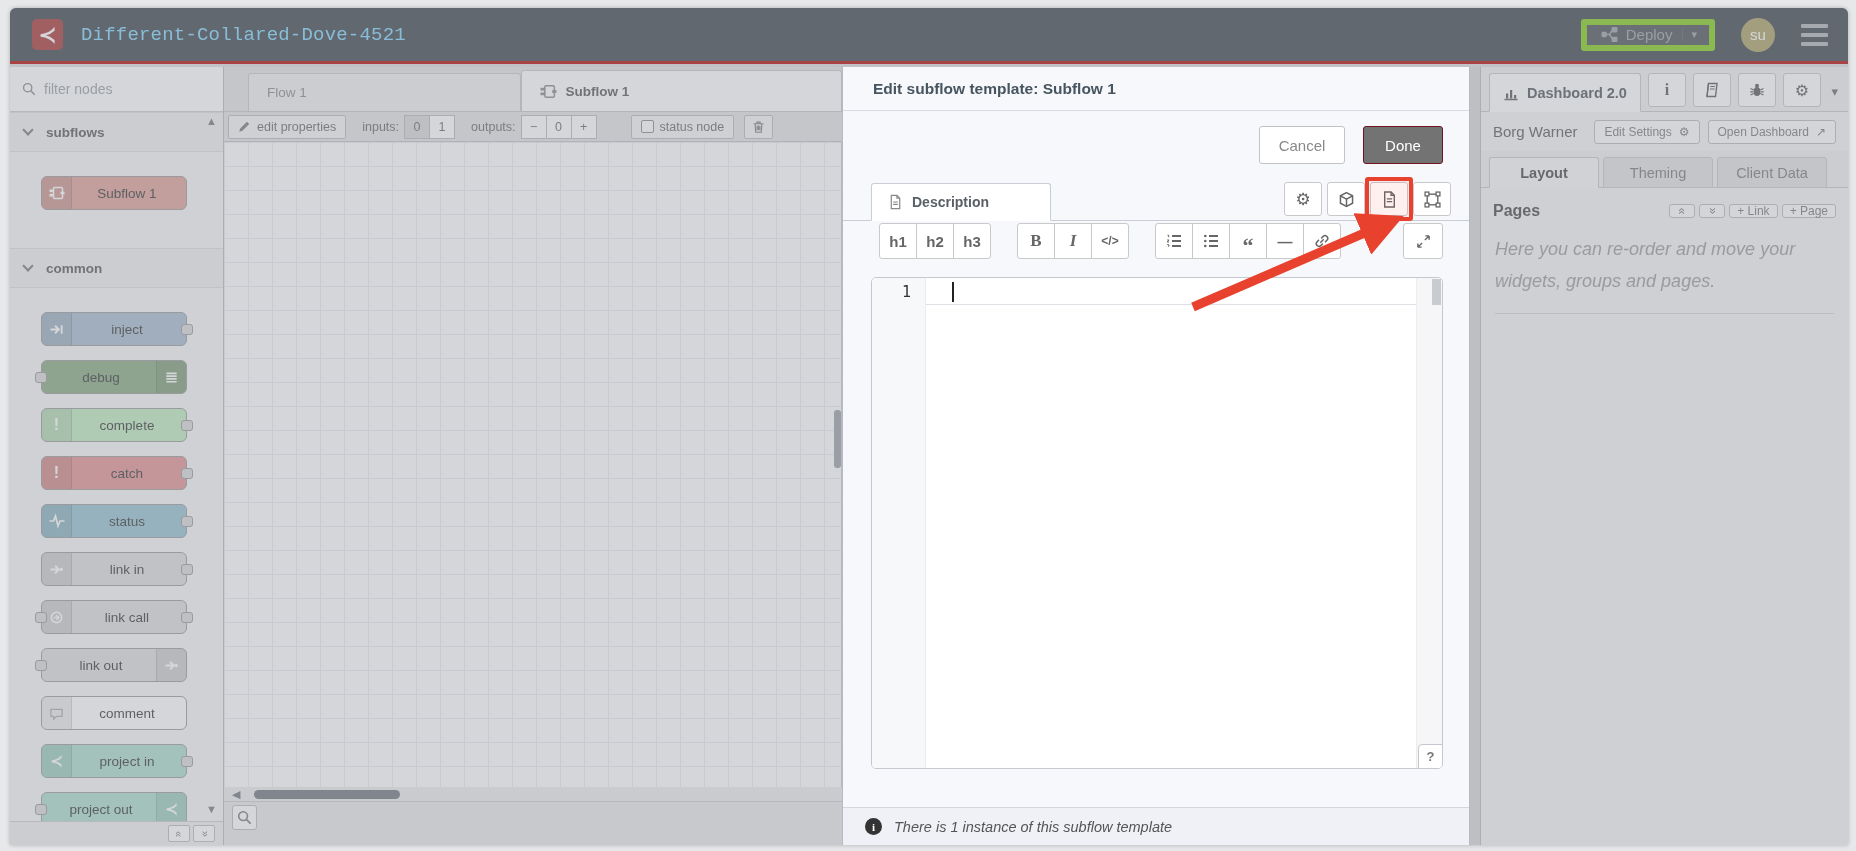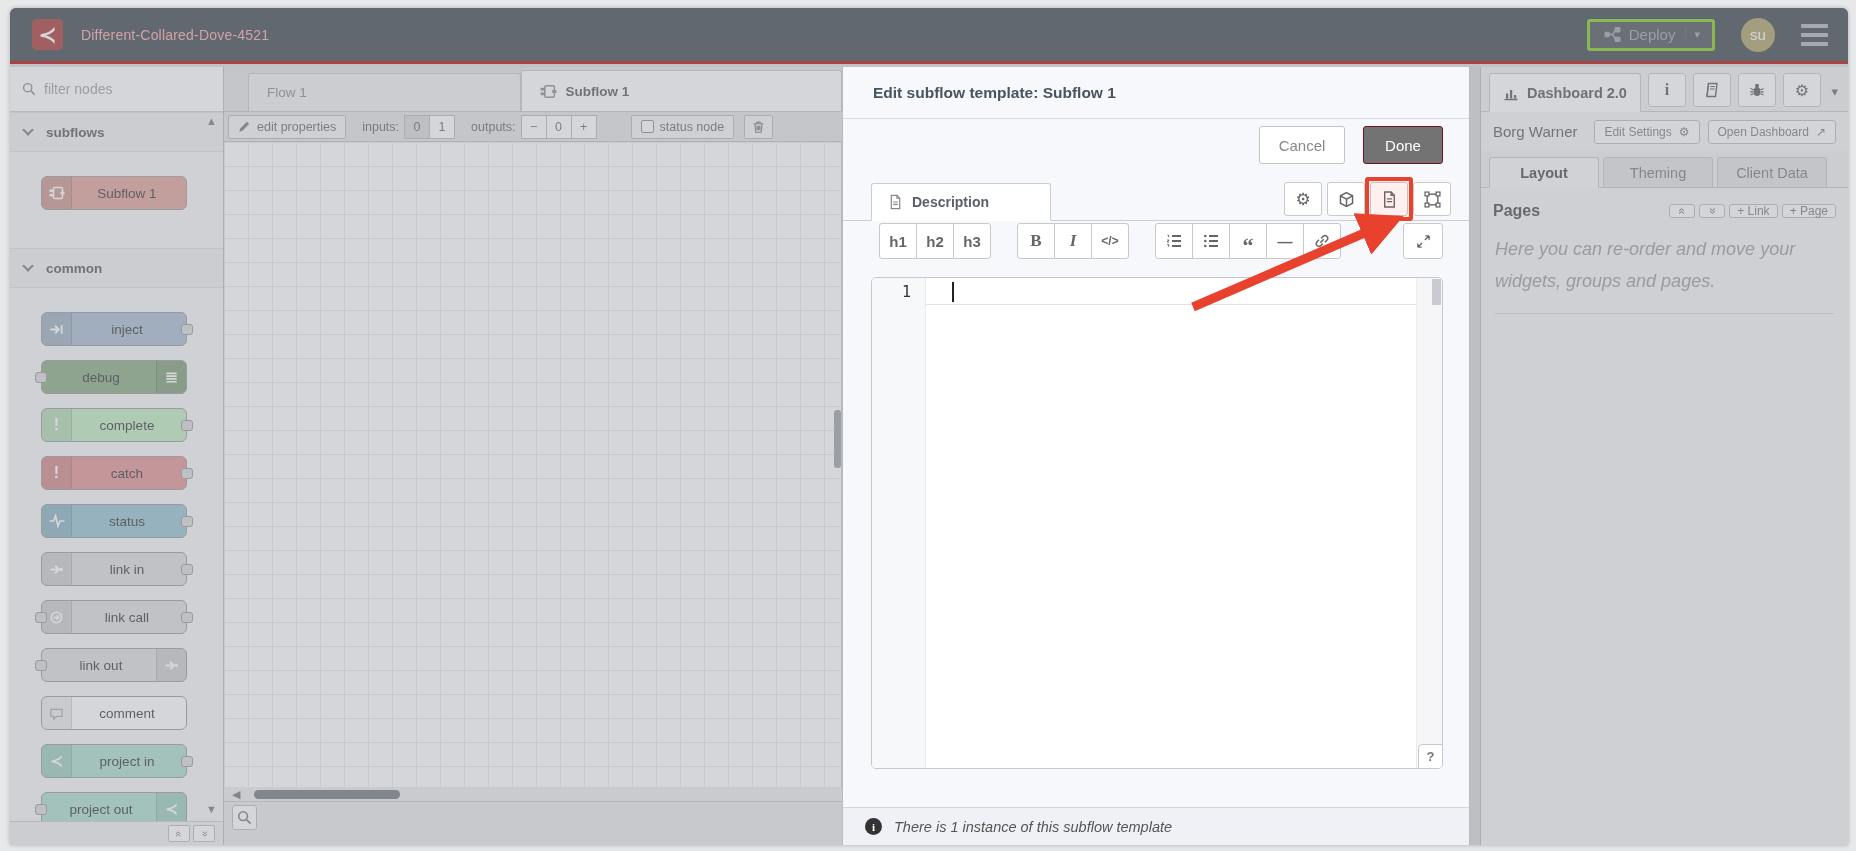--- a/index.html
+++ b/index.html
@@ -8,23 +8,23 @@
   .window { position:relative; width:1856px; height:851px; padding:8px 8px 6px 10px; }
   .app { position:relative; width:1838px; height:837px; background:#ddd;
     border-radius:6px 6px 0 0; overflow:hidden; box-shadow:0 0 4px rgba(0,0,0,.25); }
 
   
   .header { position:absolute; top:0; left:0; right:0; height:56px; background:#3c434b;
     border-bottom:3px solid #b40000; display:flex; align-items:center; padding:0 14px; z-index:10;}
   .logo { width:31px; height:31px; border-radius:5px; background:#a33;
     display:flex; align-items:center; justify-content:center; margin-left:8px;
     color:#fff; font-size:21px; font-weight:bold; }
-  .app-title { color:#fca5a5; font-size:14px; margin-left:18px; letter-spacing:.2px; }
+  .app-title { color:#7dd3fc; font-size:19px; margin-left:18px; letter-spacing:.2px;font-family:Liberation Mono, monospace; }
   .hspacer { flex:1; }
-  .deploy-btn { height:32px; background:#4a5056; border:3px solid #84cc16; border-radius:3px;
+  .deploy-btn { height:32px; background:#4a5056; border:6px solid #84cc16; border-radius:3px;
     display:flex; align-items:center; color:#9aa0a8; font-size:15px; padding:0 4px; }
   .deploy-main { display:flex; align-items:center; gap:8px; padding:0 10px; }
   .deploy-caret { border-left:1px solid #5a6066; padding:0 8px; font-size:11px; }
   .avatar { width:34px; height:34px; border-radius:50%; background:#ab9f63; color:#fefefe;
     display:flex; align-items:center; justify-content:center; font-size:15px; margin-left:26px; }
   .burger { margin-left:26px; margin-right:6px; display:flex; flex-direction:column; gap:5px; }
   .burger span { width:27px; height:4px; background:#aeb2b8; border-radius:1px; }
 
   
   .main { position:absolute; top:59px; left:0; right:0; bottom:0; background:#d7d7d7; }
@@ -95,21 +95,21 @@
   .v-scroll-thumb { position:absolute; right:0px; top:268px; width:7px; height:58px;
     background:#9aa0a6; border-radius:3px; }
   .hscroll { height:14px; background:#ececec; display:flex; align-items:center; padding-left:8px; gap:6px; }
   .hthumb { width:146px; height:9px; background:#70767e; border-radius:5px; margin-left:8px; }
   .harrow { color:#70767e; font-size:11px; }
   .ws-footer { height:44px; background:#e8e8e8; border-top:1px solid #ccc; padding:3px 0 0 8px; }
   .sq-btn { width:25px; height:25px; background:#fff; border:1px solid #bbb; border-radius:3px;
     display:flex; align-items:center; justify-content:center; color:#666; }
 
   
-  .d-header { position:absolute; top:0; left:0; right:0; height:52px; border-bottom:1px solid #d8dbe2;
+  .d-header { position:absolute; top:0; left:0; right:0; height:44px; border-bottom:1px solid #d8dbe2;
     display:flex; align-items:center; padding:0 30px; font-size:15.5px; font-weight:bold; color:#46555f; }
   .d-actions { position:absolute; top:59px; right:26px; display:flex; gap:18px; }
   .btn { height:38px; border-radius:3px; font-size:15px; display:flex; align-items:center;
     justify-content:center; }
   .btn-cancel { width:86px; background:#fff; border:1px solid #c3c3c3; color:#888; }
   .btn-done { width:80px; background:#737373; border:1px solid #711420; color:#fff; }
   .d-tabrow { position:absolute; top:115px; left:0; right:0; height:39px; border-bottom:1px solid #c9cdd5;
     display:flex; align-items:flex-end; padding:0 18px 0 28px; }
   .d-tab { height:38px; margin-bottom:-1px; background:#fff; border:1px solid #c9cdd5; border-bottom:1px solid #fff;
     border-radius:3px 3px 0 0; display:flex; align-items:center; gap:9px; padding:0 16px;

